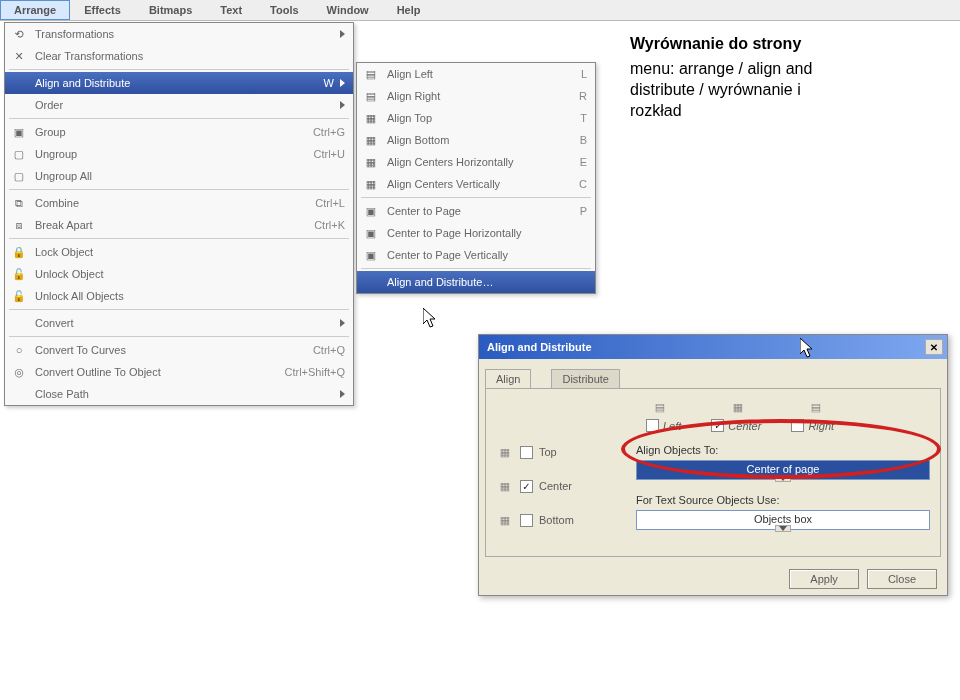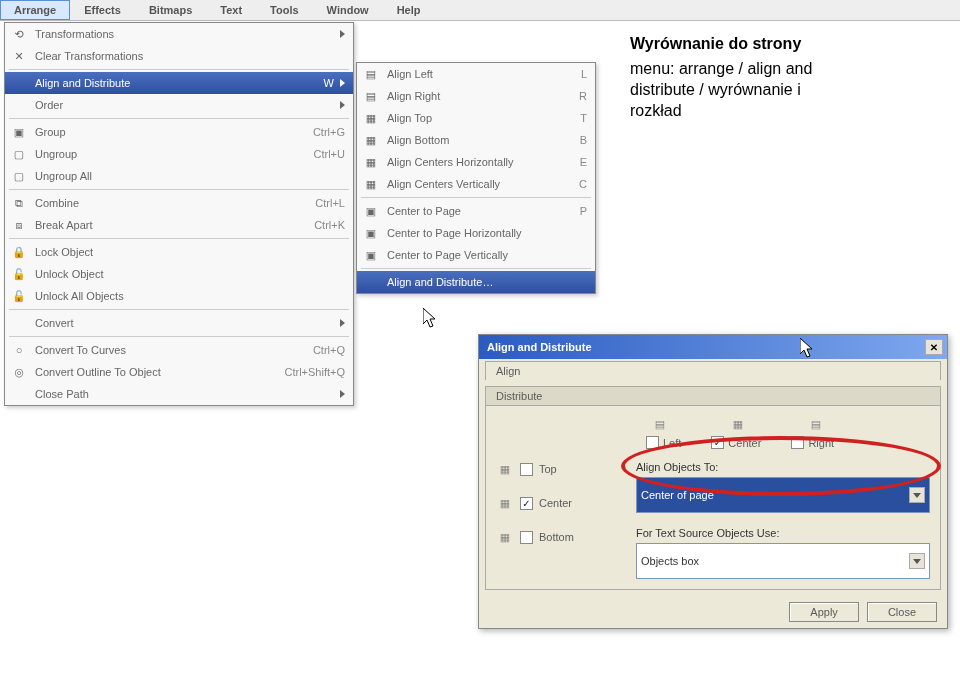--- a/index.html
+++ b/index.html
@@ -15,34 +15,34 @@
 .menu-label { flex: 1; }
 .shortcut { color: #888; margin-left: 8px; }
 .arrow { width: 0; height: 0; border-top: 4px solid transparent; border-bottom: 4px solid transparent; border-left: 5px solid #666; margin-left: 6px; }
 .menu-row.hl .arrow { border-left-color: #fff; }
 .sep { height: 1px; background: #ccc; margin: 2px 4px; }
 .submenu { position: absolute; top: 62px; left: 356px; width: 240px; background: #f8f8f8; border: 1px solid #888; box-shadow: 2px 2px 4px rgba(0,0,0,0.2); }
 .dialog { position: absolute; top: 334px; left: 478px; width: 470px; background: #ece9d8; border: 1px solid #888; box-shadow: 2px 2px 6px rgba(0,0,0,0.3); }
 .titlebar { background: linear-gradient(to right, #2a5bc0, #7fa8f0); color: #fff; font-weight: bold; padding: 4px 4px 4px 8px; display: flex; align-items: center; }
 .titlebar .spacer { flex: 1; }
 .closebtn { width: 18px; height: 16px; background: #e8e4d8; color: #000; border: 1px solid #aaa; display: flex; align-items: center; justify-content: center; font-size: 10px; }
-.tabs { display: flex; padding: 2px 6px 0 6px; gap: 6px; flex-direction: column; }
+.tabs { display: flex; padding: 10px 6px 0 6px; gap: 20px; }
 .tab { background: #ece9d8; border: 1px solid #aaa; border-bottom: none; padding: 3px 10px; cursor: default; }
 .tab.inactive { background: #ddd9c8; }
 .tabpanel { border: 1px solid #aaa; margin: 0 6px 6px 6px; background: #ece9d8; padding: 10px; position: relative; }
 .iconrow { display: flex; gap: 60px; padding-left: 155px; }
 .iconrow .ico, .vico { width: 18px; height: 16px; display: flex; align-items: center; justify-content: center; color: #888; }
 .chkrow { display: flex; align-items: center; gap: 4px; }
 .chk { width: 13px; height: 13px; background: #fff; border: 1px solid #888; display: flex; align-items: center; justify-content: center; font-size: 10px; color: #222; }
 .panel-grid { display: flex; }
 .leftcol { width: 140px; }
 .leftcol .row { display: flex; align-items: center; gap: 6px; margin-bottom: 18px; }
 .rightcol { flex: 1; }
 .fldlabel { margin-bottom: 4px; color: #333; }
-.dropdown-field { display: flex; align-items: center; background: #fff; border: 1px solid #7a98bf; padding: 2px 4px; height: 36px; }
+.dropdown-field { display: flex; align-items: center; background: #fff; border: 1px solid #7a98bf; padding: 2px 4px; height: 20px; flex-direction: column; }
 .dropdown-field .val { flex: 1; color: #333; }
 .dd-arrow { width: 16px; height: 16px; background: #e8e4d8; border: 1px solid #aaa; display: flex; align-items: center; justify-content: center; }
 .dd-tri { width: 0; height: 0; border-left: 4px solid transparent; border-right: 4px solid transparent; border-top: 5px solid #555; }
 .dropdown-field.sel { background: #2a4f9f; }
 .dropdown-field.sel .val { color: #fff; }
 .btnrow { display: flex; justify-content: flex-end; gap: 8px; padding: 6px 10px; }
 .btn { background: #ece9d8; border: 1px solid #888; padding: 3px 20px; cursor: default; box-shadow: inset 1px 1px 0 #fff; }
 .redcircle { position: absolute; border: 4px solid #d02020; border-radius: 50%; pointer-events: none; }
 .annotation { position: absolute; top: 35px; right: 30px; width: 300px; }
 .ann-title { font-weight: bold; font-size: 16px; color: #000; margin-bottom: 6px; }
@@ -209,21 +209,21 @@
   <div class="tabs">
     <div class="tab">Align</div>
     <div class="tab inactive">Distribute</div>
   </div>
   <div class="tabpanel">
     <div class="iconrow">
       <span class="ico">▤</span>
       <span class="ico">▦</span>
       <span class="ico">▤</span>
     </div>
-    <div style="display:flex;gap:30px;padding-left:150px;margin:4px 0 12px 0;">
+    <div style="display:flex;gap:30px;padding-left:150px;margin:4px 0 12px 0;font-style:italic;">
       <div class="chkrow">
           <span class="chk"></span>
           <span>Left</span>
         </div>
       <div class="chkrow">
           <span class="chk">✓</span>
           <span>Center</span>
         </div>
       <div class="chkrow">
           <span class="chk"></span>

